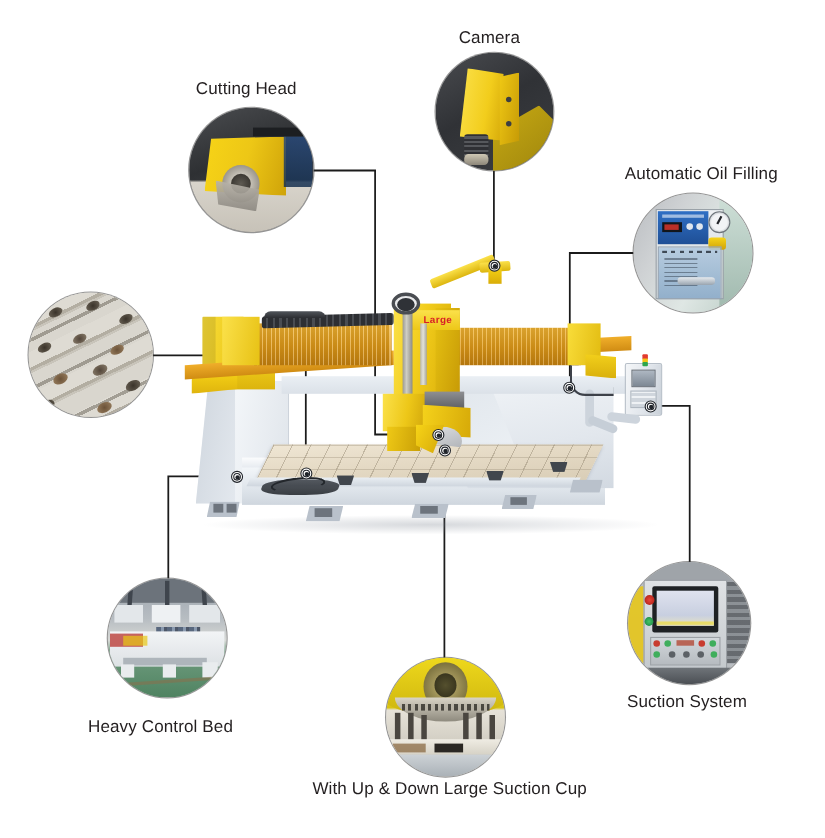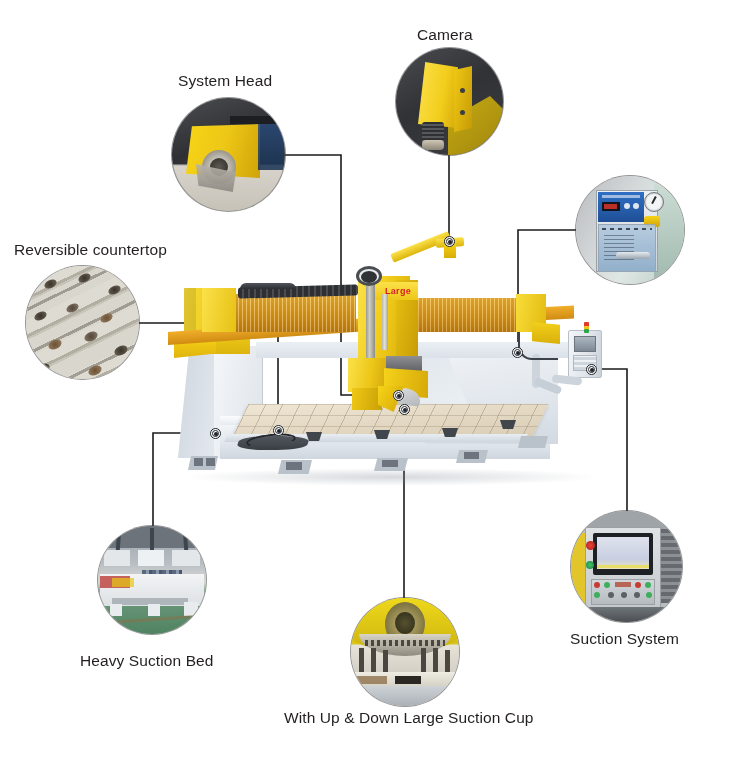--- a/index.html
+++ b/index.html
@@ -288,21 +288,21 @@
          background:radial-gradient(circle,#cfcabf 30%,#9b968c 70%);"></div>
     <div style="position:absolute;left:38px;top:60px;width:18px;height:18px;border-radius:50%;
          background:radial-gradient(circle,#5e5a52,#2e2b26);"></div>
     <div style="position:absolute;left:24px;top:66px;width:40px;height:28px;
          background:linear-gradient(180deg,#b9b4aa,#8b8780);
          clip-path:polygon(0% 0%,100% 30%,92% 100%,6% 78%);opacity:.9;"></div>
     <div style="position:absolute;left:86px;top:26px;width:26px;height:46px;
          background:linear-gradient(180deg,#2a4a7a,#16304f);opacity:.85;"></div>
     <div style="position:absolute;left:58px;top:18px;width:46px;height:8px;background:#1c1e21;"></div>
   </div>
-  <div class="label" style="left:178px;top:72px;">System Head</div>
+  <div class="label" style="left:178px;top:72px;">Cutting Head</div>
 
   <div class="bubble" style="left:396px;top:48px;width:107px;height:107px;">
     <div class="inner" style="background:linear-gradient(150deg,#4a4c50 0%,#303236 45%,#3c3e42 100%);"></div>
     <div style="position:absolute;left:52px;top:48px;width:60px;height:60px;
          background:linear-gradient(140deg,#d8b70f,#a88c07);
          clip-path:polygon(0% 40%,70% 0%,100% 30%,100% 100%,0% 100%);opacity:.9;"></div>
     <div style="position:absolute;left:22px;top:14px;width:40px;height:66px;
          background:linear-gradient(100deg,#fbe14a 0%,#f2cd1c 60%,#d4a709 100%);
          clip-path:polygon(18% 0%,100% 8%,100% 100%,0% 94%);"></div>
     <div style="position:absolute;left:58px;top:18px;width:18px;height:66px;
@@ -343,20 +343,21 @@
     <div style="position:absolute;left:22px;top:48px;width:58px;height:48px;
          background:linear-gradient(180deg,rgba(176,200,222,.85),rgba(140,172,202,.9));
          border:1px solid #97a6b5;box-sizing:border-box;"></div>
     <div style="position:absolute;left:26px;top:52px;width:50px;height:2px;
          background:repeating-linear-gradient(90deg,#3f4a56 0 4px,rgba(0,0,0,0) 4px 8px);"></div>
     <div style="position:absolute;left:28px;top:58px;width:30px;height:26px;
          background:repeating-linear-gradient(0deg,rgba(50,62,76,.5) 0 1px,rgba(0,0,0,0) 1px 4px);"></div>
     <div style="position:absolute;left:40px;top:76px;width:34px;height:7px;border-radius:3px;
          background:linear-gradient(180deg,#e6eaee,#9aa5b0);"></div>
   </div>
+  <div class="label" style="left:568px;top:150px;">Automatic Oil Filling</div>
 
   <div class="bubble" style="left:26px;top:266px;width:113px;height:113px;">
     <div class="inner" style="background:linear-gradient(160deg,#dcdad3,#c9c6bd 60%,#b6b2a8);"></div>
     <div class="inner" style="background:repeating-linear-gradient(-26deg,
             #d9d6ce 0 16px,
             #c8c4ba 16px 18px,
             #b3aea2 18px 21px,
             #dedbd3 21px 34px);"></div>
     <div class="inner" style="background:repeating-linear-gradient(-26deg,
             rgba(0,0,0,0) 0 30px, rgba(90,84,72,.45) 30px 33px, rgba(0,0,0,0) 33px 40px);"></div>
@@ -377,21 +378,20 @@
          background:radial-gradient(circle,#6b5238,#9a8060);transform:rotate(-26deg);"></div>
     <div style="position:absolute;left:58px;top:66px;width:14px;height:9px;border-radius:50%;
          background:radial-gradient(circle,#53463a,#8a7e6c);transform:rotate(-26deg);"></div>
     <div style="position:absolute;left:88px;top:80px;width:14px;height:9px;border-radius:50%;
          background:radial-gradient(circle,#3a332a,#6d6558);transform:rotate(-26deg);"></div>
     <div style="position:absolute;left:10px;top:98px;width:14px;height:9px;border-radius:50%;
          background:radial-gradient(circle,#2f2a22,#5f584c);transform:rotate(-26deg);"></div>
     <div style="position:absolute;left:62px;top:100px;width:14px;height:9px;border-radius:50%;
          background:radial-gradient(circle,#6b5238,#9a8060);transform:rotate(-26deg);"></div>
   </div>
-  <div class="label" style="left:14px;top:241px;">Reversible countertop</div>
 
   <div class="bubble" style="left:98px;top:526px;width:108px;height:108px;">
     <div class="inner" style="background:linear-gradient(180deg,#9aa2ab 0%,#b7bdc2 34%,#d7d9d6 52%,#6f9b7e 62%,#4f8361 100%);"></div>
 
     <div style="position:absolute;left:0;top:0;width:108px;height:22px;background:#6c737b;"></div>
     <div style="position:absolute;left:18px;top:4px;width:4px;height:34px;background:#3f454d;transform:rotate(4deg);"></div>
     <div style="position:absolute;left:52px;top:2px;width:4px;height:34px;background:#3f454d;"></div>
     <div style="position:absolute;left:86px;top:4px;width:4px;height:34px;background:#3f454d;transform:rotate(-4deg);"></div>
 
     <div style="position:absolute;left:6px;top:24px;width:26px;height:16px;background:#e3e7ea;"></div>
@@ -406,21 +406,21 @@
     <div style="position:absolute;left:2px;top:50px;width:30px;height:12px;background:#b7322c;opacity:.75;"></div>
     <div style="position:absolute;left:14px;top:52px;width:22px;height:9px;background:#e8c715;opacity:.7;"></div>
     <div style="position:absolute;left:14px;top:72px;width:76px;height:7px;background:#aeb5bb;"></div>
 
     <div style="position:absolute;left:12px;top:78px;width:12px;height:12px;background:#e9ecee;"></div>
     <div style="position:absolute;left:50px;top:78px;width:12px;height:12px;background:#e9ecee;"></div>
     <div style="position:absolute;left:86px;top:76px;width:14px;height:14px;background:#e9ecee;"></div>
 
     <div style="position:absolute;left:0;top:92px;width:108px;height:3px;background:#8a6f4a;opacity:.55;transform:rotate(-4deg);"></div>
   </div>
-  <div class="label" style="left:80px;top:652px;">Heavy Suction Bed</div>
+  <div class="label" style="left:80px;top:652px;">Heavy Control Bed</div>
 
   <div class="bubble" style="left:351px;top:598px;width:108px;height:108px;">
     <div class="inner" style="background:linear-gradient(180deg,#e9d71a 0%,#d9c413 42%,#e6e2d8 44%,#d3cfc4 70%,#bfbcb2 100%);"></div>
 
     <div style="position:absolute;left:-4px;top:-6px;width:116px;height:58px;
          background:linear-gradient(180deg,#f2dc1e,#cdb50d);border-radius:50% 50% 46% 46%/70% 70% 30% 30%;"></div>
 
     <div style="position:absolute;left:34px;top:4px;width:40px;height:44px;border-radius:50%;
          background:radial-gradient(circle,#a89b5e 30%,#7d7340 70%);"></div>
     <div style="position:absolute;left:44px;top:14px;width:20px;height:22px;border-radius:50%;

